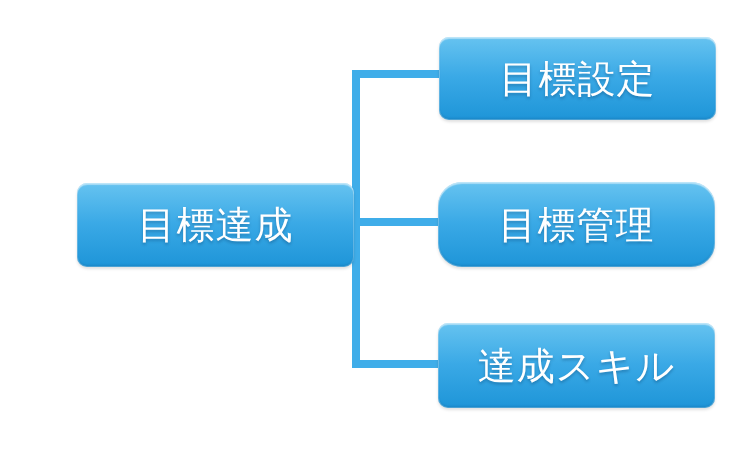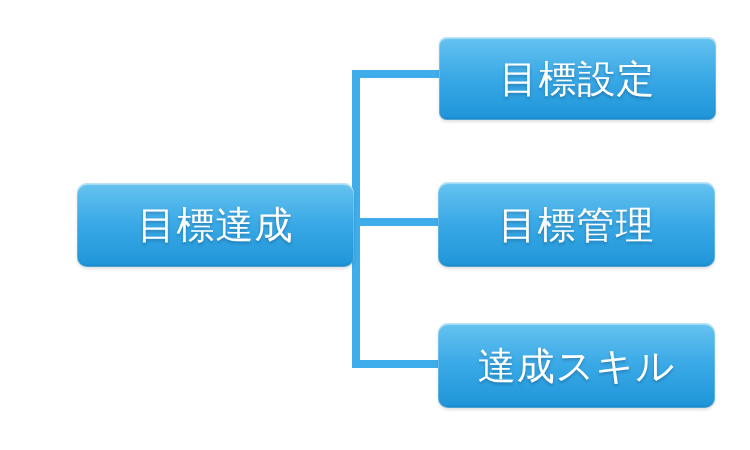--- a/index.html
+++ b/index.html
@@ -40,22 +40,22 @@
   }
   .node .label{
     color:var(--label-text);
     font-size:38px;
     line-height:1;
     letter-spacing:1px;
     text-shadow:0 2px 3px rgba(0,40,80,0.30);
     white-space:nowrap;
   }
   .node-root   {left:29px;  top:183px; width:277px; height:84px;margin-left:48px;}
-  .node-child-1{left:439px; top:37px;  width:277px; height:83px;border-radius:8px;}
-  .node-child-2{left:438px; top:182px; width:277px; height:85px;}
+  .node-child-1{left:439px; top:37px;  width:277px; height:83px;}
+  .node-child-2{left:438px; top:182px; width:277px; height:85px;border-radius:24px;}
   .node-child-3{left:438px; top:323px; width:277px; height:85px;}
 
   .connector{
     position:absolute;
     background:var(--connector);
   }
   .conn-trunk {left:352px; top:70px;  width:8px;   height:298px;}
   .conn-top   {left:352px; top:70px;  width:87px;  height:8px;}
   .conn-mid   {left:306px; top:218px; width:132px; height:8px;}
   .conn-bottom{left:352px; top:360px; width:86px;  height:8px;}

